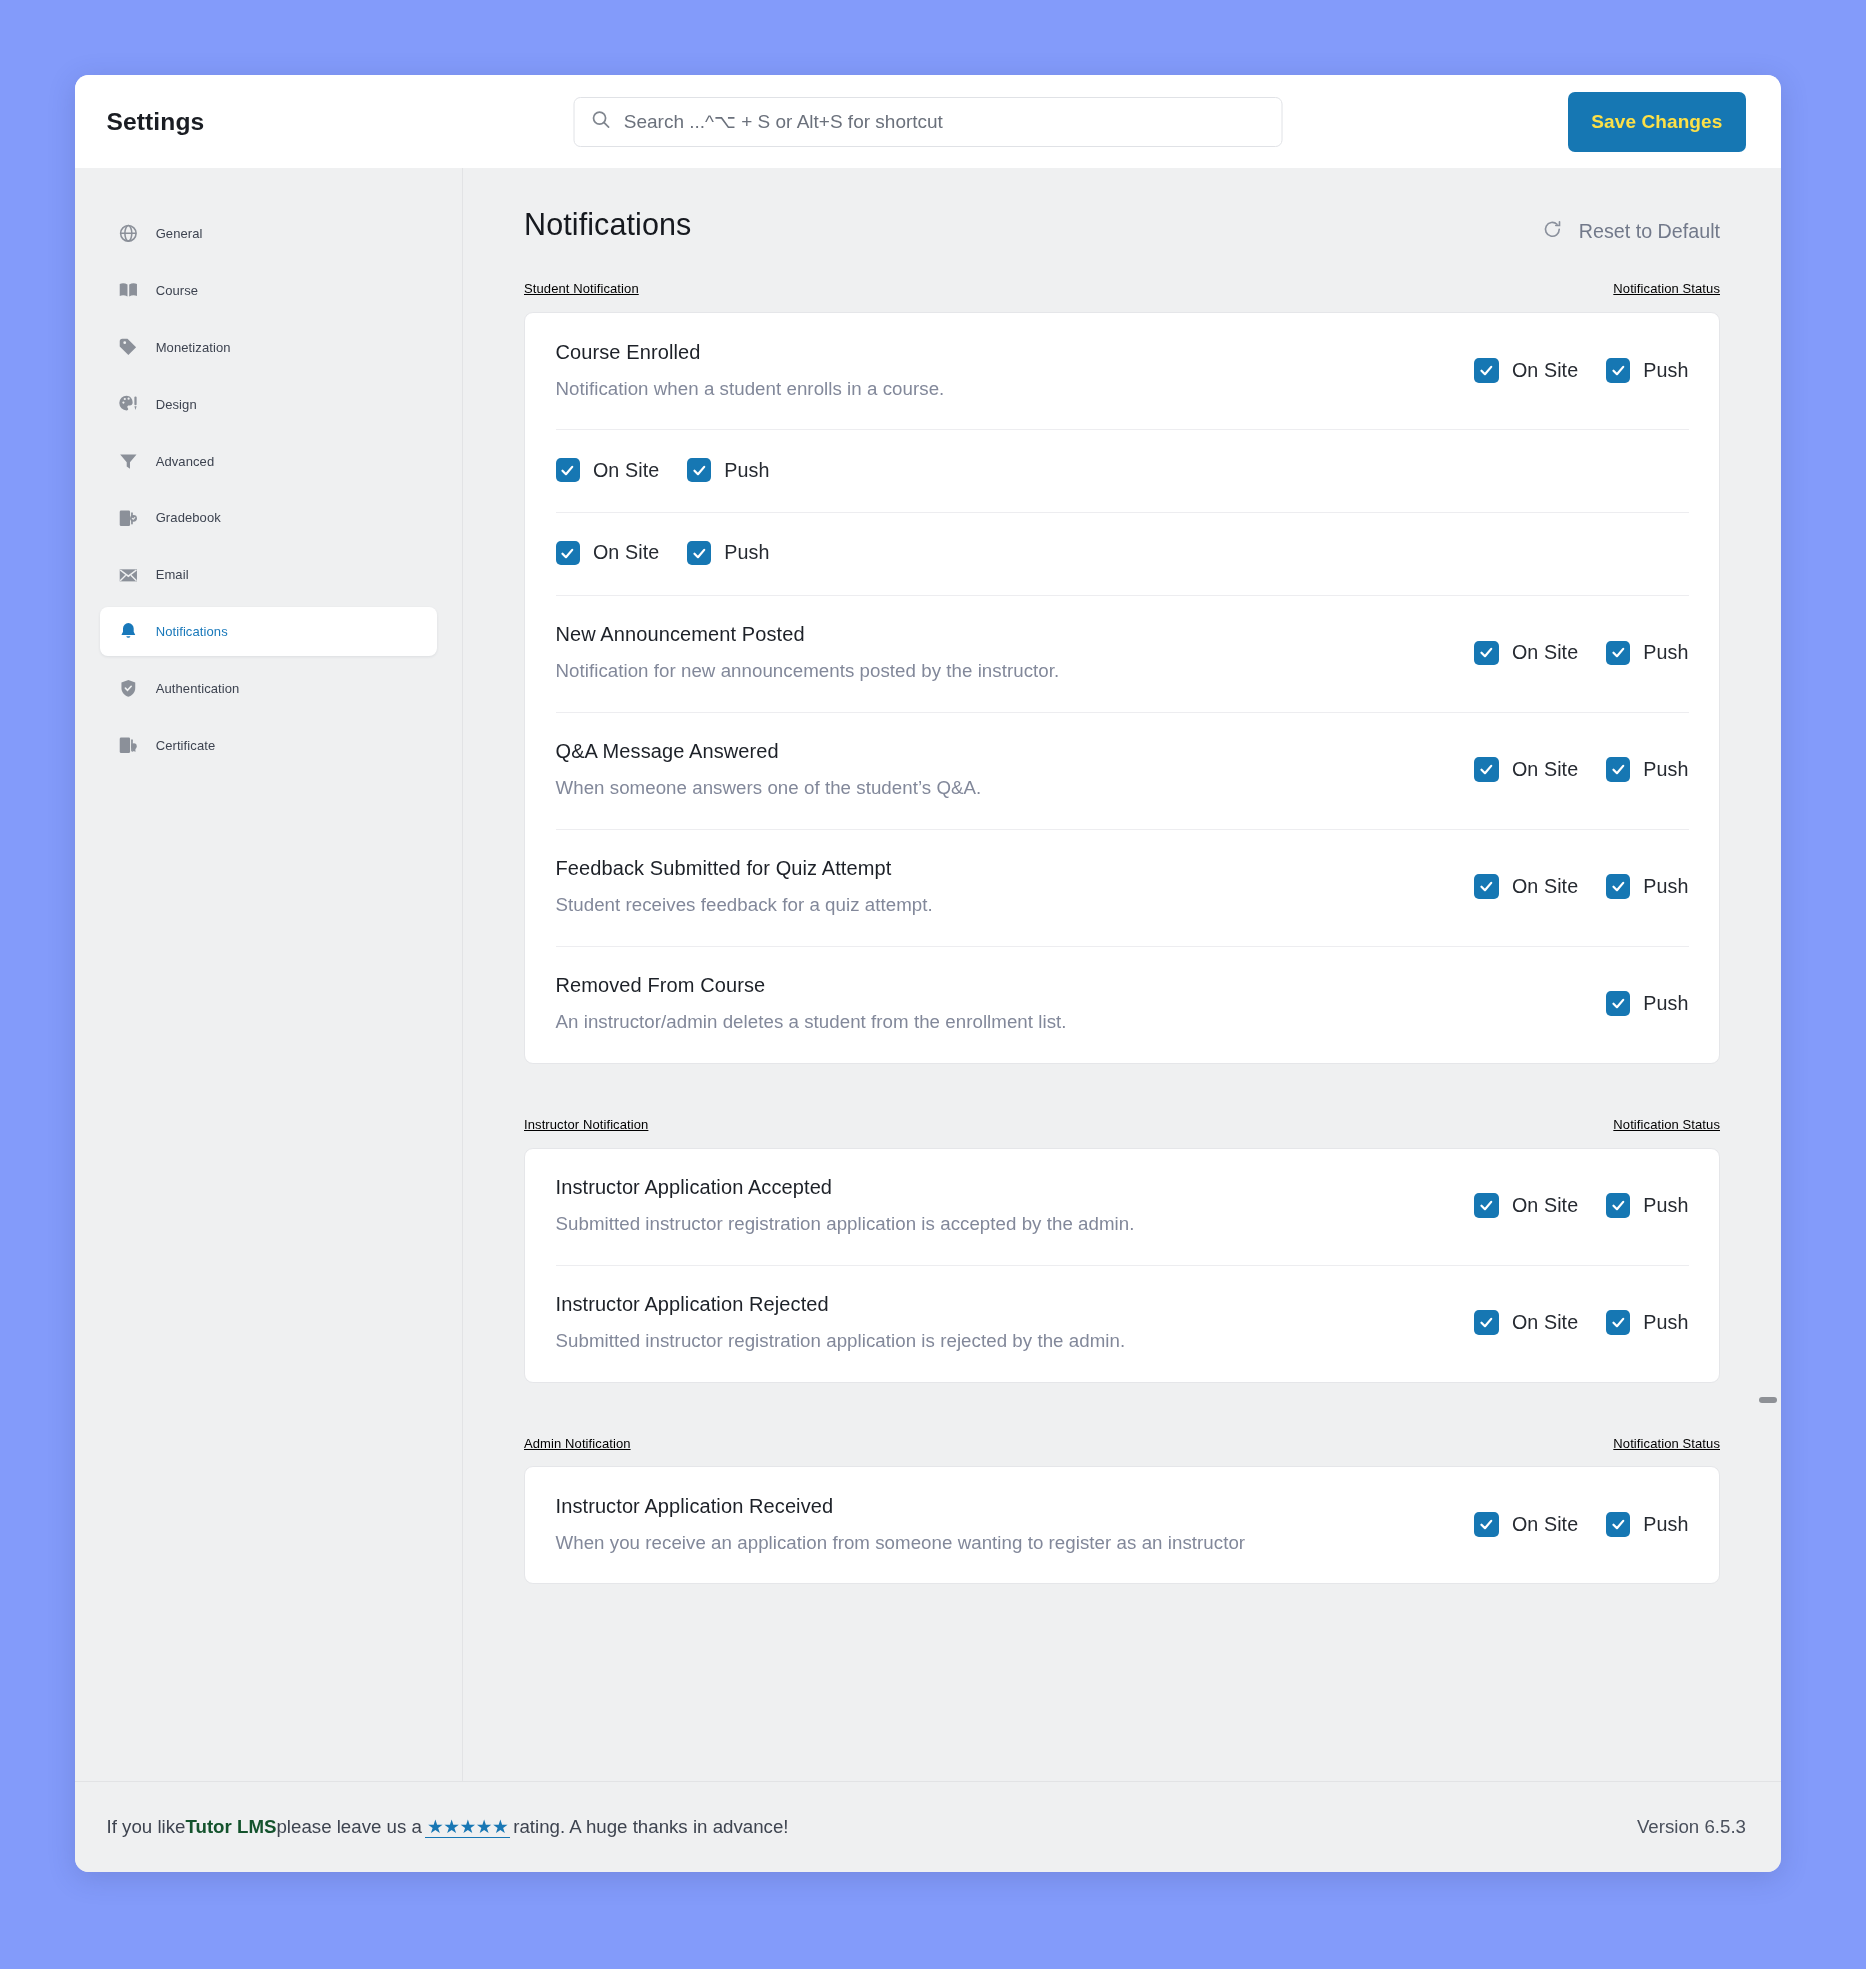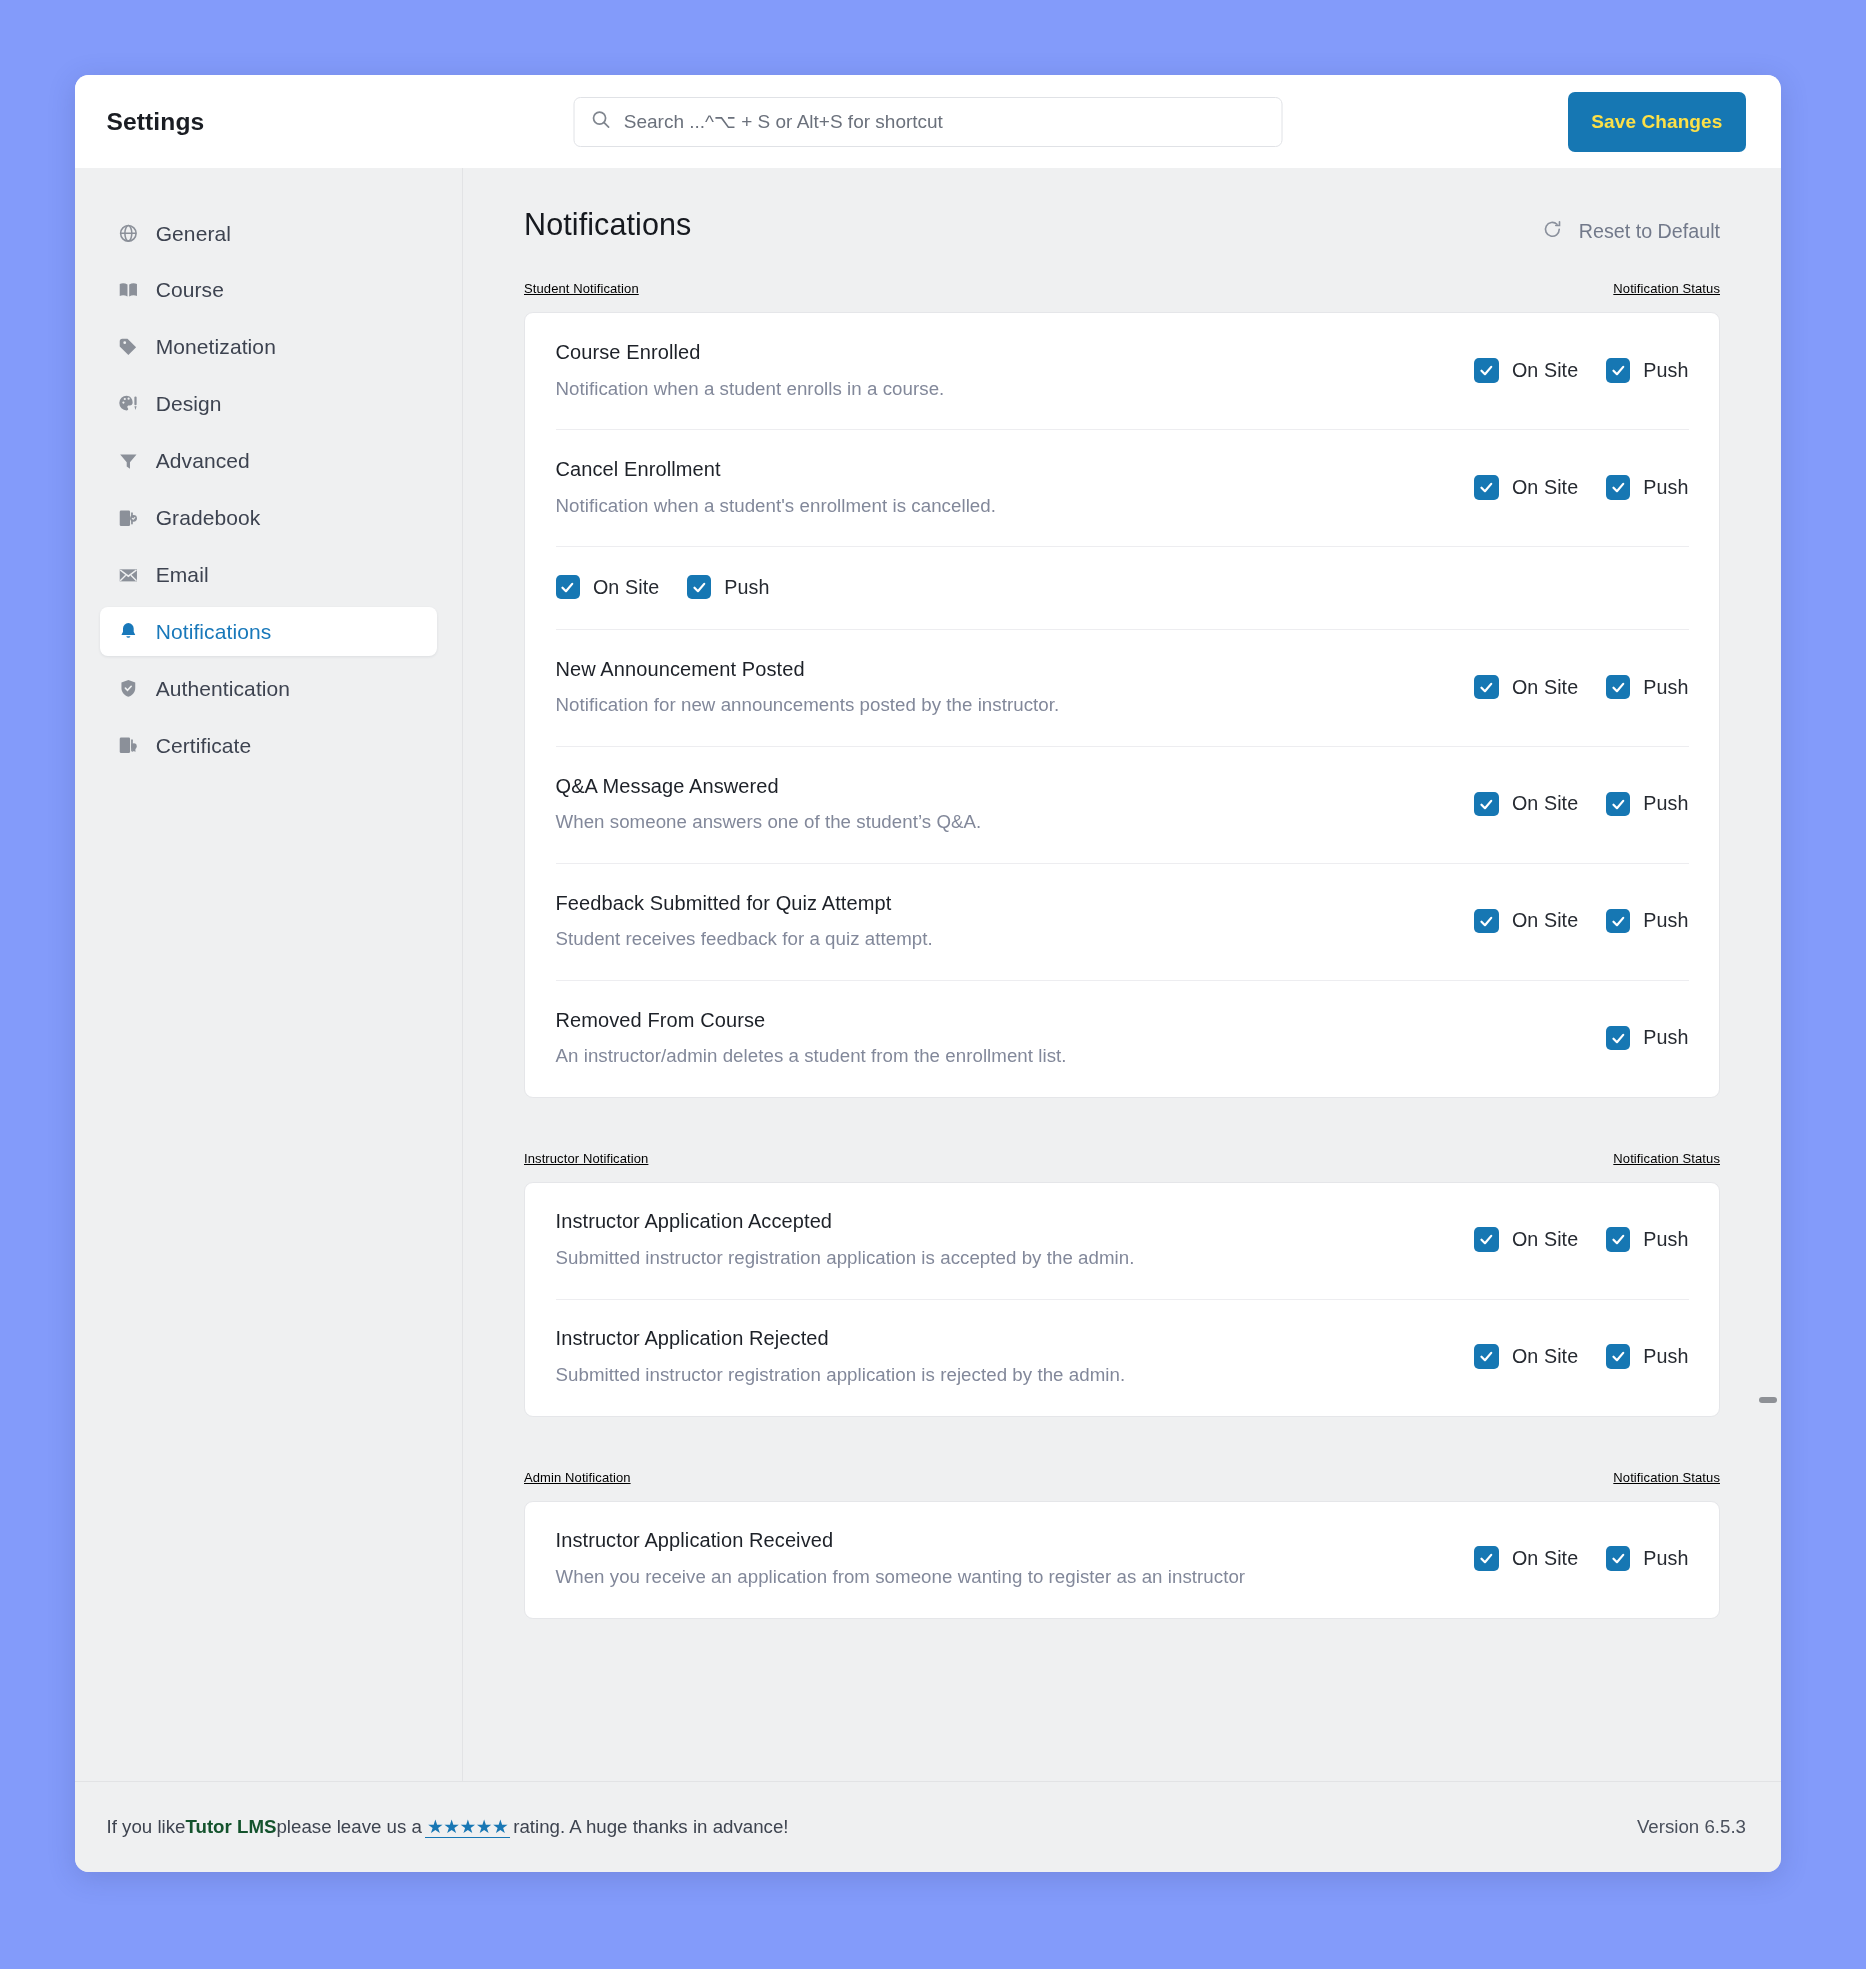--- a/index.html
+++ b/index.html
@@ -60,21 +60,21 @@
   }
   .nav-item {
     display: flex; align-items: center; gap: 16.7px;
     margin: 0 24.6px; padding: 11.8px 17.7px;
     border-radius: 7.9px; cursor: pointer;
     min-height: 49px;
   }
   .nav-item + .nav-item { margin-top: 7.9px; }
   .nav-item .ico { width: 21.7px; height: 21.7px; flex: 0 0 21.7px; display: flex; align-items: center; justify-content: center; }
   .nav-item .ico svg { display: block; }
-  .nav-label { font-size: 21px; color: #3d4350; letter-spacing: 0.1px; }
+  .nav-label { font-size: 13px; color: #3d4350; letter-spacing: 0.1px; }
   .nav-item.active { background: #fff; box-shadow: 0 1px 3px rgba(30,40,70,.09); }
   .nav-item.active .nav-label { color: #1878ba; }
 
   .content {
     flex: 1 1 auto; min-width: 0;
     padding: 39px 61px 0 61px;
     overflow: hidden;
   }
   .content-head { display: flex; align-items: flex-start; justify-content: space-between; }
   .page-title { font-size: 30.5px; color: #16191f; font-weight: 400; letter-spacing: 0.1px; }
@@ -304,24 +304,20 @@
                   <svg width="16.7" height="16.7" viewBox="0 0 24 24" fill="none" stroke="#fff" stroke-width="3.2" stroke-linecap="round" stroke-linejoin="round">
                     <polyline points="5,12.5 10,17.5 19,7"></polyline>
                   </svg>
                 </span>
               <span class="chk-label">Push</span>
             </label>
           </div>
         </div>
 
         <div class="row">
-          <div class="row-texts">
-            <div class="row-title">Cancel Enrollment</div>
-            <div class="row-desc">Notification when a student's enrollment is cancelled.</div>
-          </div>
           <div class="row-controls">
             <label class="chk">
               <span class="box">
                   <svg width="16.7" height="16.7" viewBox="0 0 24 24" fill="none" stroke="#fff" stroke-width="3.2" stroke-linecap="round" stroke-linejoin="round">
                     <polyline points="5,12.5 10,17.5 19,7"></polyline>
                   </svg>
                 </span>
               <span class="chk-label">On Site</span>
             </label>
             <label class="chk">

